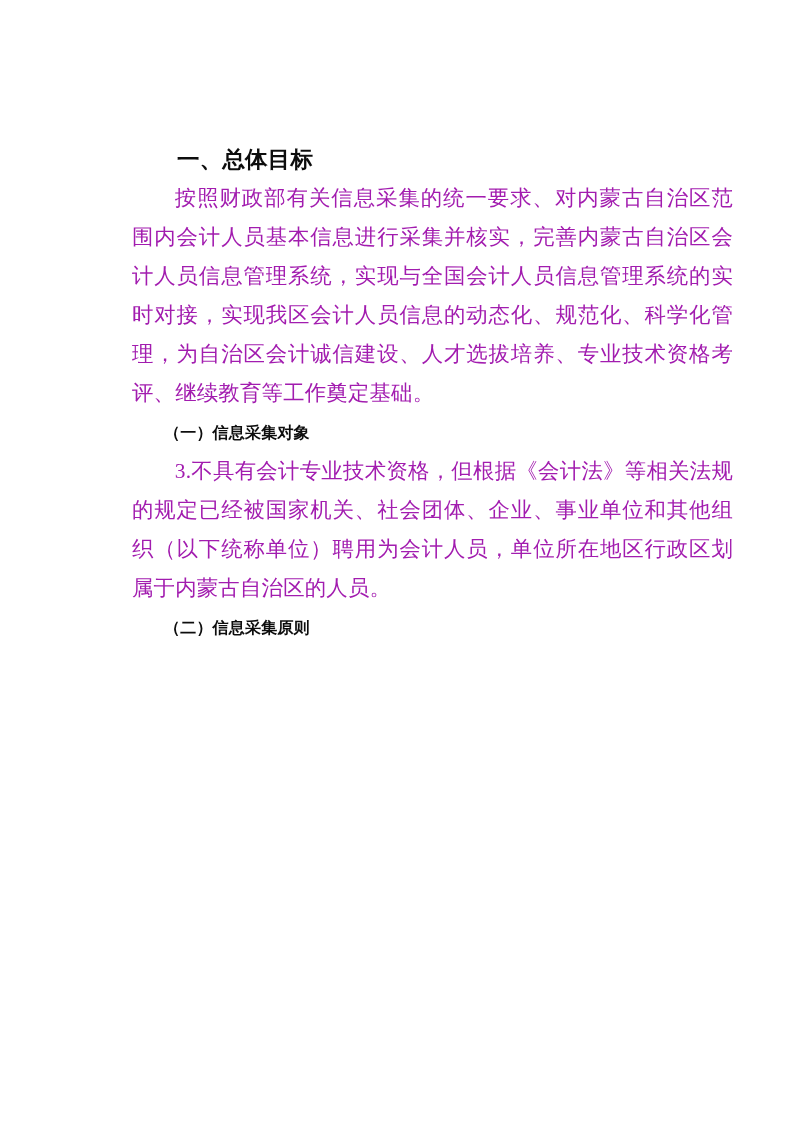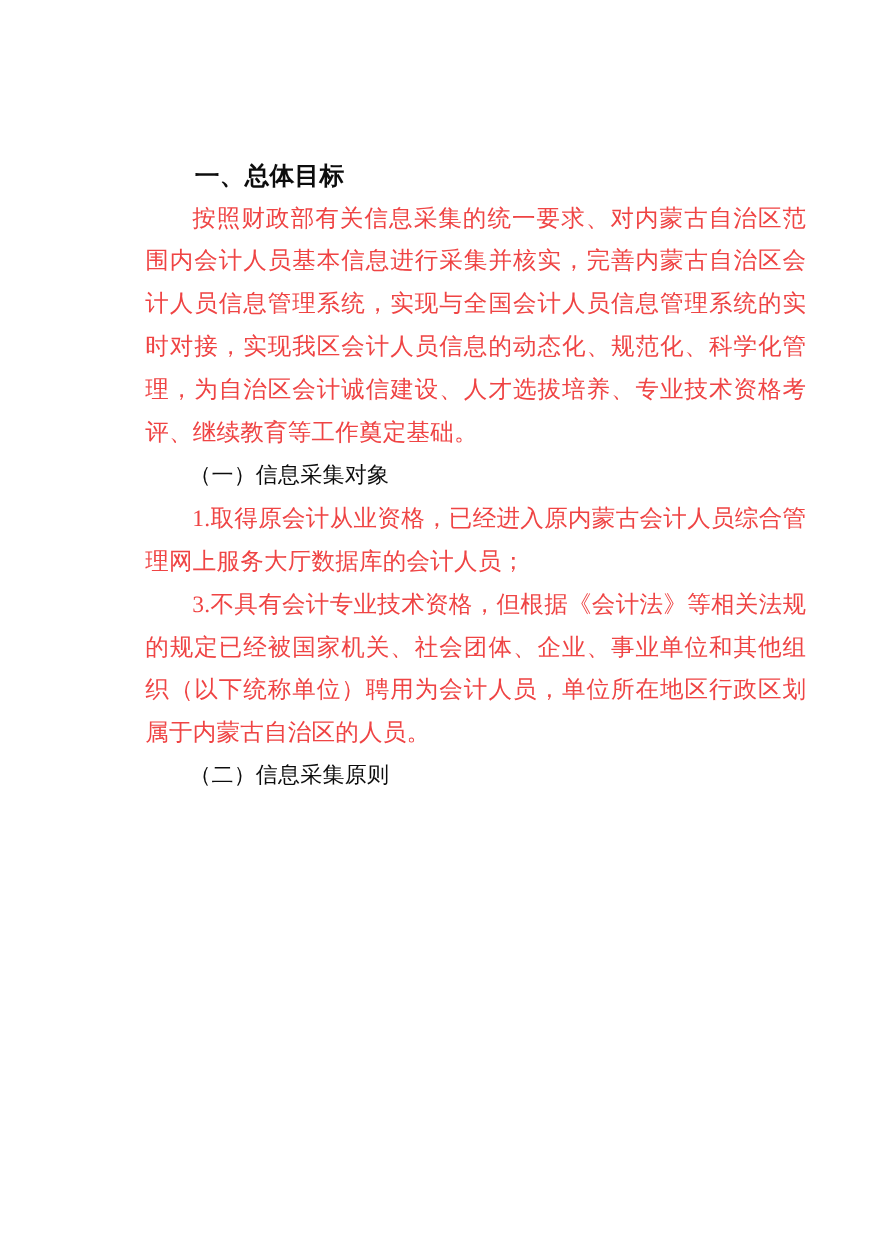--- a/index.html
+++ b/index.html
@@ -19,37 +19,37 @@
     position: absolute;
     left: 100px;
     top: 140px;
     width: 601px;
   }
   .para {
     margin: 0;
     font-family: "Liberation Serif", "DejaVu Serif", serif;
     font-size: 21.4px;
     line-height: 39px;
-    color: #ef4444;
+    color: #a21caf;
     text-align: justify;
     text-justify: inter-character;
     text-indent: 2em;
     letter-spacing: 0.2px;
   }
   .heading-1 {
     font-family: "Liberation Sans", "DejaVu Sans", sans-serif;
     font-weight: 700;
     font-size: 22.5px;
     text-align: left;
     color: #0d0d0d;
   }
   .heading-2 {
     font-family: "Liberation Serif", "DejaVu Serif", serif;
-    font-weight: 400;
-    font-size: 20px;
+    font-weight: 700;
+    font-size: 16px;
     text-align: left;
     color: #0d0d0d;
   }
   .heading-3 {
     font-family: "Liberation Sans", "DejaVu Sans", sans-serif;
     font-weight: 700;
     font-size: 21.5px;
     text-align: left;
     color: #0d0d0d;
   }
@@ -65,18 +65,17 @@
   }
 </style>
 </head>
 <body>
 
 <div class="page">
   <div class="content" id="content">
       <p class="para heading-1">一、总体目标</p>
       <p class="para ">按照财政部有关信息采集的统一要求、对内蒙古自治区范围内会计人员基本信息进行采集并核实，完善内蒙古自治区会计人员信息管理系统，实现与全国会计人员信息管理系统的实时对接，实现我区会计人员信息的动态化、规范化、科学化管理，为自治区会计诚信建设、人才选拔培养、专业技术资格考评、继续教育等工作奠定基础。</p>
       <p class="para heading-2">（一）信息采集对象</p>
-      <p class="para ">1.取得原会计从业资格，已经进入原内蒙古会计人员综合管理网上服务大厅数据库的会计人员；</p>
       <p class="para ">3.不具有会计专业技术资格，但根据《会计法》等相关法规的规定已经被国家机关、社会团体、企业、事业单位和其他组织（以下统称单位）聘用为会计人员，单位所在地区行政区划属于内蒙古自治区的人员。</p>
       <p class="para heading-2">（二）信息采集原则</p>
     </div>
   <div class="footer">- 2 -</div>
 </div>
 
 </body></html>

